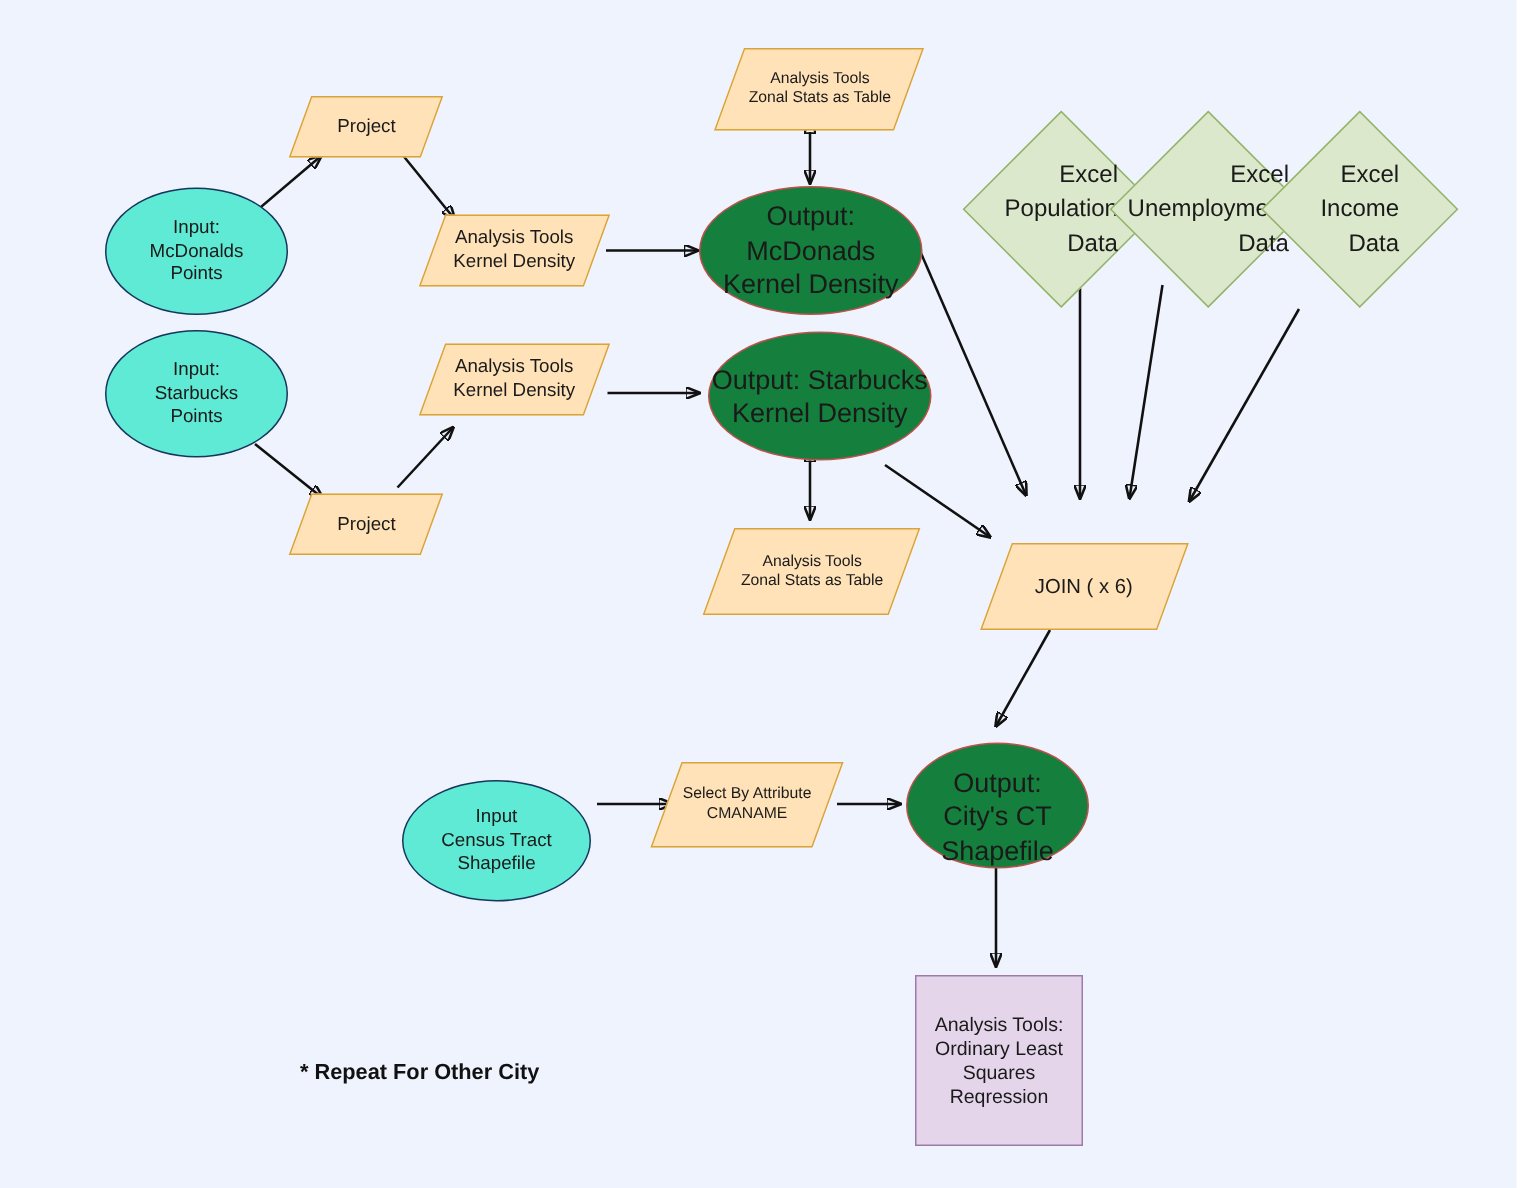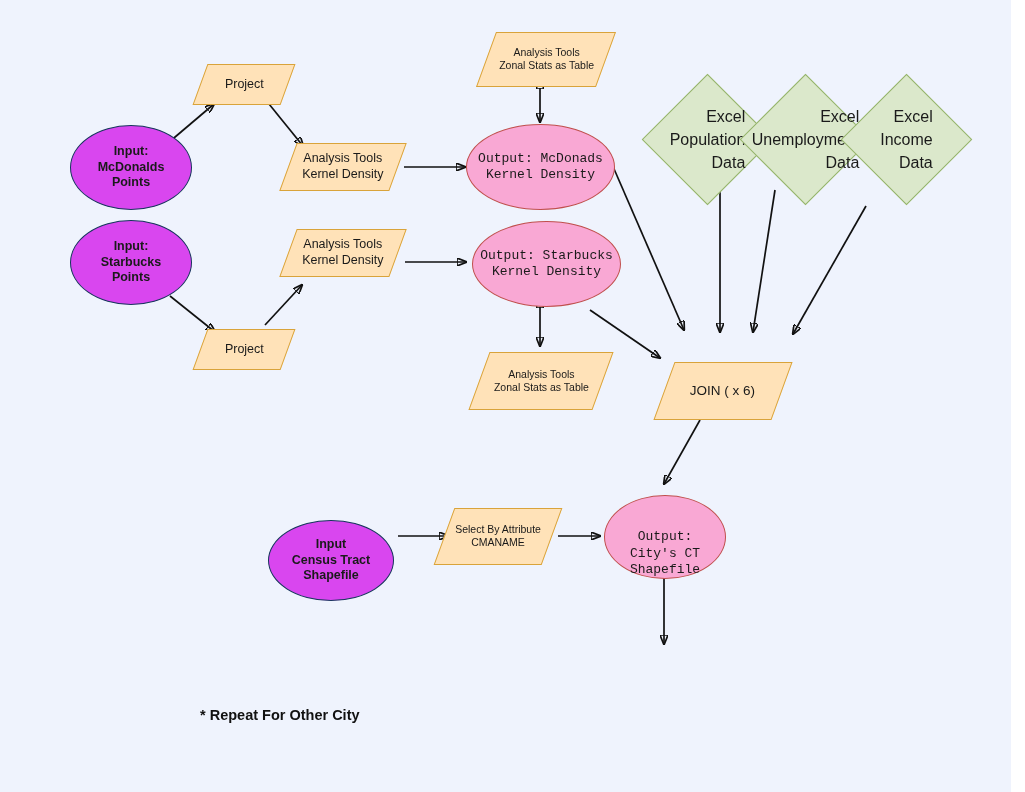--- a/index.html
+++ b/index.html
@@ -33,32 +33,30 @@
   }
   .node .lbl {
     display: block;
     white-space: pre-line;
     pointer-events: none;
   }
 
   
   .ellipse-input {
     border-radius: 50%;
-    background: #d946ef;
+    background: #5eead4;
     border: 1.6px solid #17365d;
     font-size: 12.5px;
-    font-weight: bold;
   }
   
   .ellipse-output {
     border-radius: 50%;
-    background: #f9a8d4;
+    background: #15803d;
     border: 1.6px solid #c0504d;
-    font-size: 13px;
-    font-family: Liberation Mono, monospace;
+    font-size: 18px;
   }
   
   .para {
     background: #ffe2b8;
     border: 1.6px solid #d9a33a;
     transform: skewX(-20deg);
     font-size: 12.5px;
   }
   .para > .lbl {
     transform: skewX(20deg);
@@ -254,16 +252,22 @@
     <span class="lbl">Select By Attribute
 CMANAME</span>
   </div>
 
   <div class="node ellipse-output" style="left:604px; top:495px; width:122px; height:84px;align-items:flex-end;">
     <span class="lbl">Output:
 City's CT
 Shapefile</span>
   </div>
 
+  <div class="node rect-purple" style="left:610px; top:650px; width:112px; height:114px;">
+    <span class="lbl">Analysis Tools:
+Ordinary Least
+Squares
+Reqression</span>
+  </div>
 
   <div class="footnote" style="left:200px; top:707px;">* Repeat For Other City</div>
 
 </div>
 
 </body></html>

